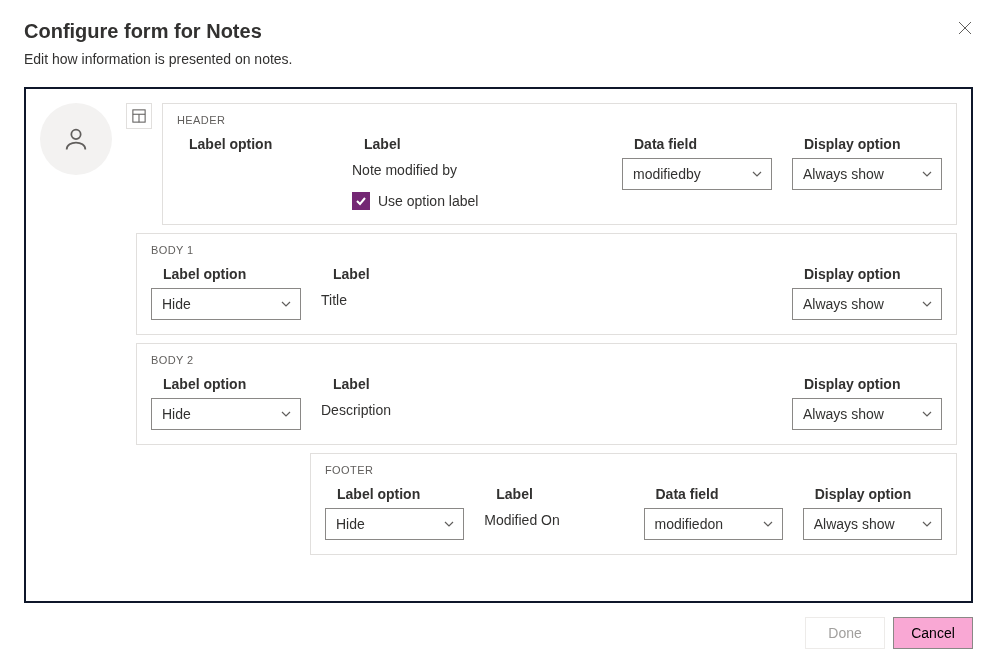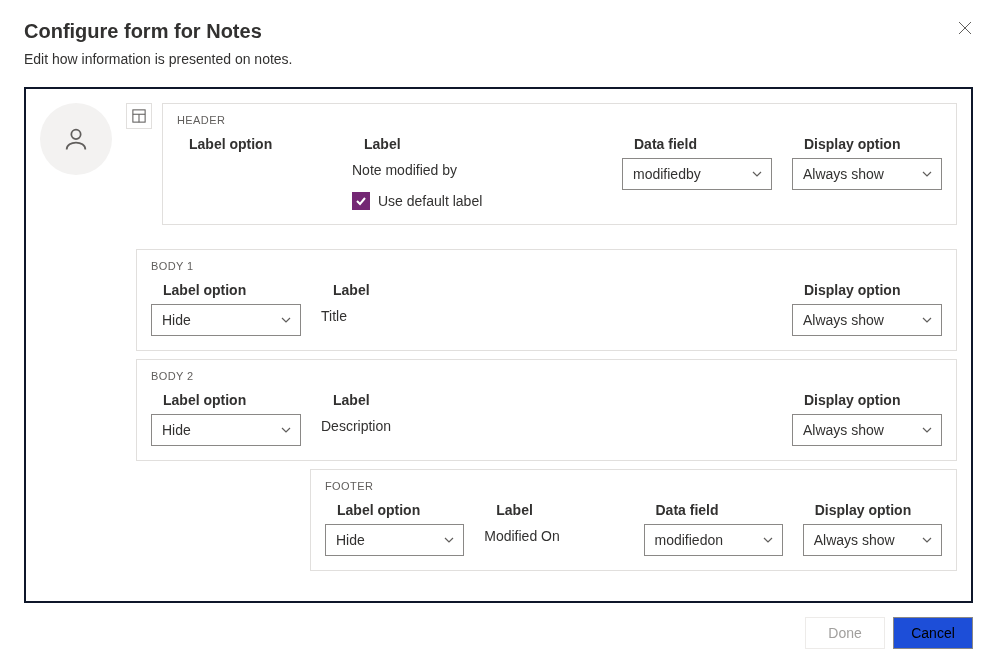--- a/index.html
+++ b/index.html
@@ -113,21 +113,21 @@
   .body-row { display:flex; gap: 0; }
   .body-spacer-1 { width: 96px; flex-shrink:0; }
   .footer-spacer { width: 270px; flex-shrink:0; }
 
   .button-row {
     display: flex; justify-content: flex-end; gap: 8px; margin-top: 14px;
   }
   .btn {
     height: 32px; min-width: 80px;
     border: 1px solid #8a8886;
-    background: #1d4ed8;
+    background: #f9a8d4;
     font-size: 14px;
     padding: 0 16px;
     cursor: pointer;
   }
   .btn.disabled {
     color: #a19f9d; border-color: #edebe9; background:#fff; cursor: default;
   }
 </style>
 </head>
 <body>
@@ -173,21 +173,21 @@
         </div>
         <div class="col">
           <div class="field-label">Label</div>
           <div class="field-static">Note modified by</div>
           <div class="checkbox-row">
             <div class="checkbox-box">
               <svg viewBox="0 0 12 12">
                   <polyline points="2 6 5 9 10 3"></polyline>
                 </svg>
             </div>
-            <span class="checkbox-label">Use default label</span>
+            <span class="checkbox-label">Use option label</span>
           </div>
         </div>
         <div class="col" style="max-width:150px;">
           <div class="field-label">Data field</div>
           <div class="select">
             <span>modifiedby</span>
             <svg class="chev" viewBox="0 0 12 12">
                 <polyline points="2 4 6 8 10 4"></polyline>
               </svg>
           </div>
@@ -198,21 +198,21 @@
             <span>Always show</span>
             <svg class="chev" viewBox="0 0 12 12">
                 <polyline points="2 4 6 8 10 4"></polyline>
               </svg>
           </div>
         </div>
       </div>
     </div>
   </div>
 
-  <div class="sections-stack" style="margin-top:24px;">
+  <div class="sections-stack" style="margin-top:8px;">
 
     <div class="body-row">
       <div class="body-spacer-1"></div>
       <div class="section-box">
         <div class="section-title">BODY 1</div>
         <div class="cols">
           <div class="col" style="max-width:150px;">
             <div class="field-label">Label option</div>
             <div class="select">
               <span>Hide</span>

